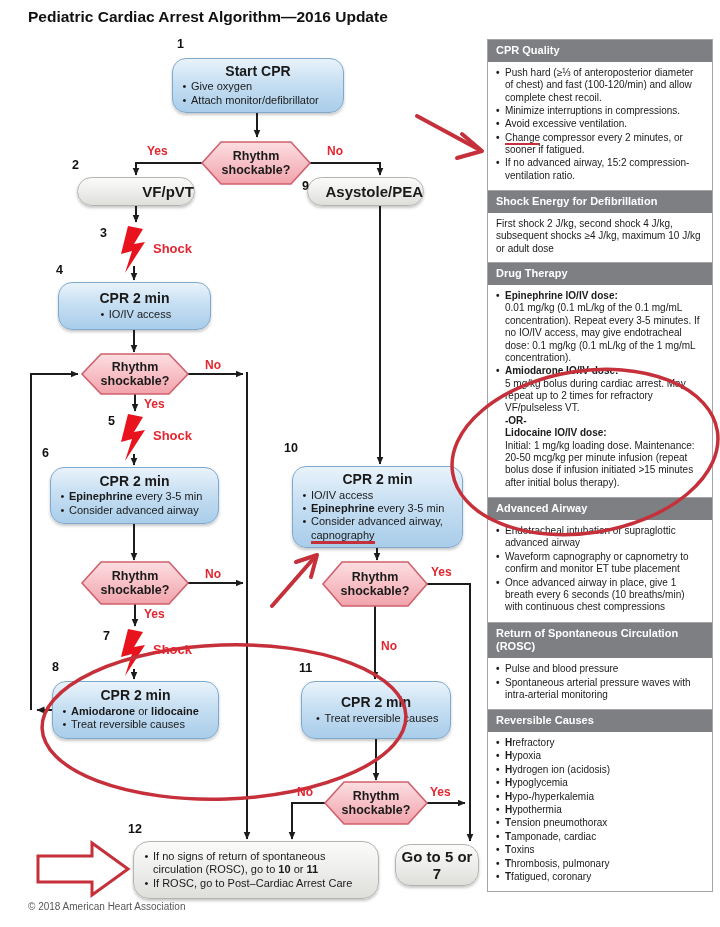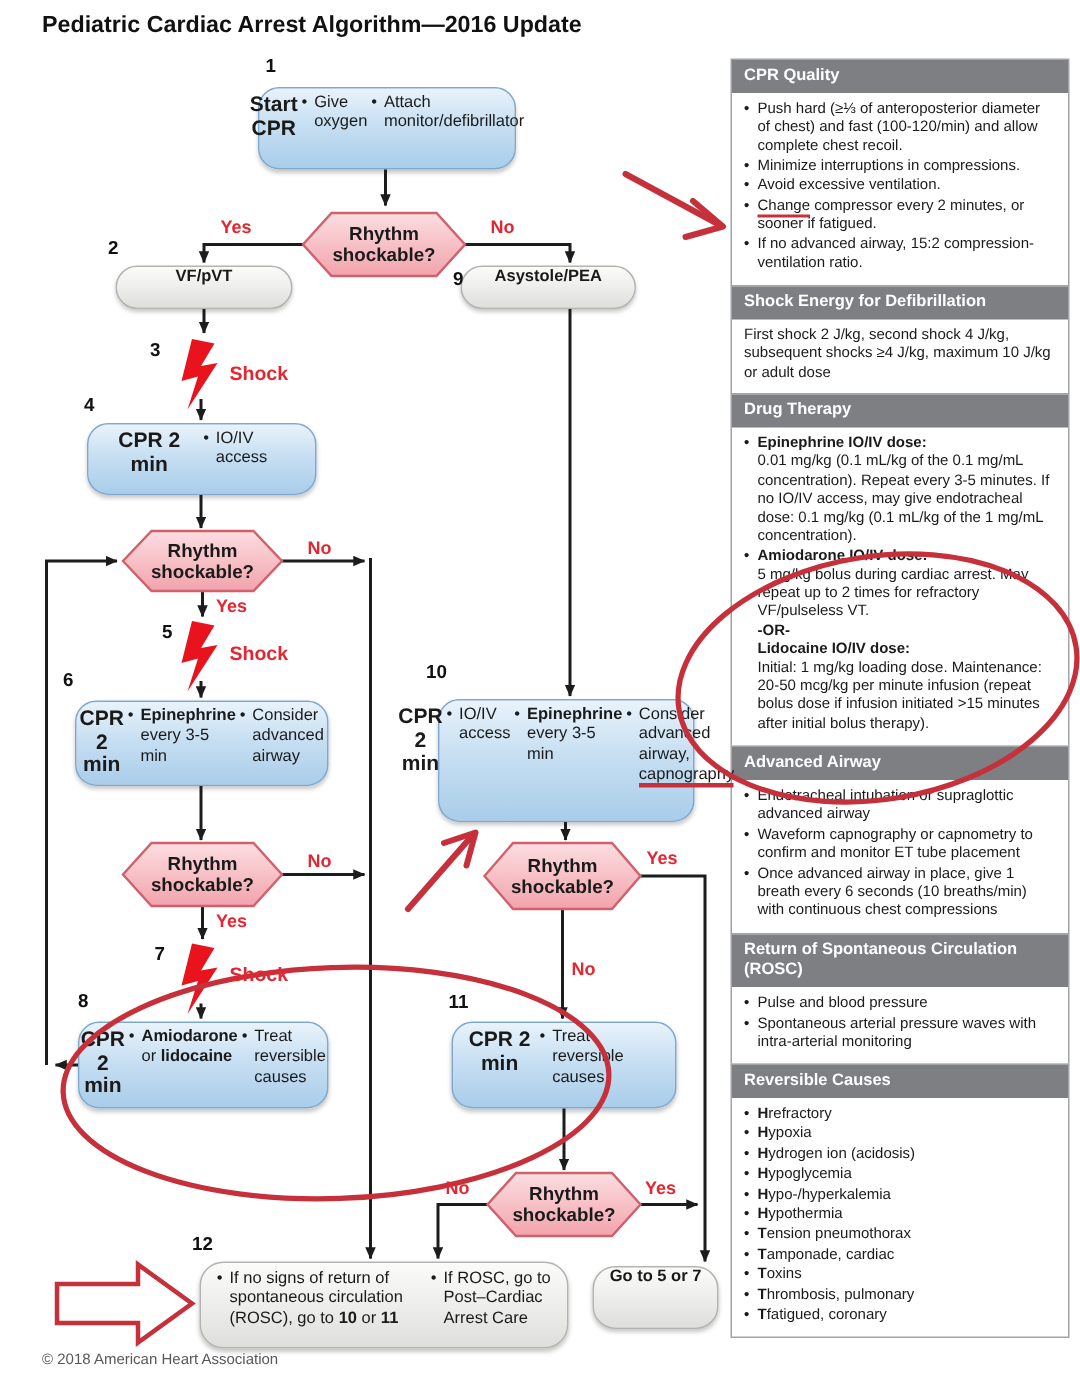--- a/index.html
+++ b/index.html
@@ -2,27 +2,27 @@
 <html><head>
 <meta charset="utf-8">
 <style>
   html,body{margin:0;padding:0;background:#fff}
   .page{position:relative;width:720px;height:927px;background:#fff;font-family:"Liberation Sans",sans-serif;color:#1a1a1a;overflow:hidden}
   .title{position:absolute;left:28px;top:8px;font-size:15.5px;font-weight:bold;color:#111;z-index:5}
   .footer{position:absolute;left:28px;top:901px;font-size:10px;color:#57585a;z-index:5}
   .num{position:absolute;font-weight:bold;font-size:12.5px;color:#111;z-index:6}
   .yn{position:absolute;font-weight:bold;font-size:12px;color:#e32630;z-index:6}
   .shock-lbl{position:absolute;font-weight:bold;font-size:13px;color:#e32630;z-index:6}
-  .box{position:absolute;z-index:2;border-radius:14px;border:1.5px solid #7fa8cd;box-sizing:border-box;display:flex;flex-direction:row;justify-content:center;box-shadow:0 2px 3px rgba(0,0,0,.22)}
+  .box{position:absolute;z-index:2;border-radius:14px;border:1.5px solid #7fa8cd;box-sizing:border-box;display:flex;flex-direction:column;justify-content:center;box-shadow:0 2px 3px rgba(0,0,0,.22)}
   .box.blue{background:linear-gradient(180deg,#e9f3fb 0%,#c7dff2 45%,#a9cdea 100%)}
   .box.grey{background:linear-gradient(180deg,#fbfbfa 0%,#ececea 55%,#dededb 100%);border-color:#b3b3af}
   .bt{font-weight:bold;font-size:14px;text-align:center;color:#1a1a1a;line-height:1.12;margin-bottom:1px}
   .bl{font-size:11px;line-height:1.22;display:flex;text-align:left}
   .bl .d{flex:none;width:9px;text-align:center;margin-right:2px}
-  .stad{border-radius:15px;align-items:flex-start;font-weight:bold;font-size:11px;text-align:center}
+  .stad{border-radius:15px;align-items:flex-end;font-weight:bold;font-size:15px;text-align:center}
   .dtext{position:absolute;z-index:5;text-align:center;font-weight:bold;font-size:12.5px;line-height:1.12;color:#1a1a1a}
   .red-u{border-bottom:2.5px solid #c5303a;padding-bottom:0px}
   .red-u3{border-bottom:3px solid #c5303a}
   svg.overlay{position:absolute;left:0;top:0;z-index:4;pointer-events:none}
   .conn{fill:none;stroke:#1c1c1c;stroke-width:2}
   .redline{fill:none;stroke:#c5303a;stroke-linecap:round;stroke-linejoin:round}
   
   .sidebar{position:absolute;left:487px;top:40px;width:226px;z-index:1}
   .sb-sec{border:1px solid #a2a4a7;margin-top:-1px;background:#fff;box-sizing:border-box}
   .sb-h{background:#7d7f83;color:#fff;font-weight:bold;font-size:11px;padding:4px 8px;line-height:1.25}

